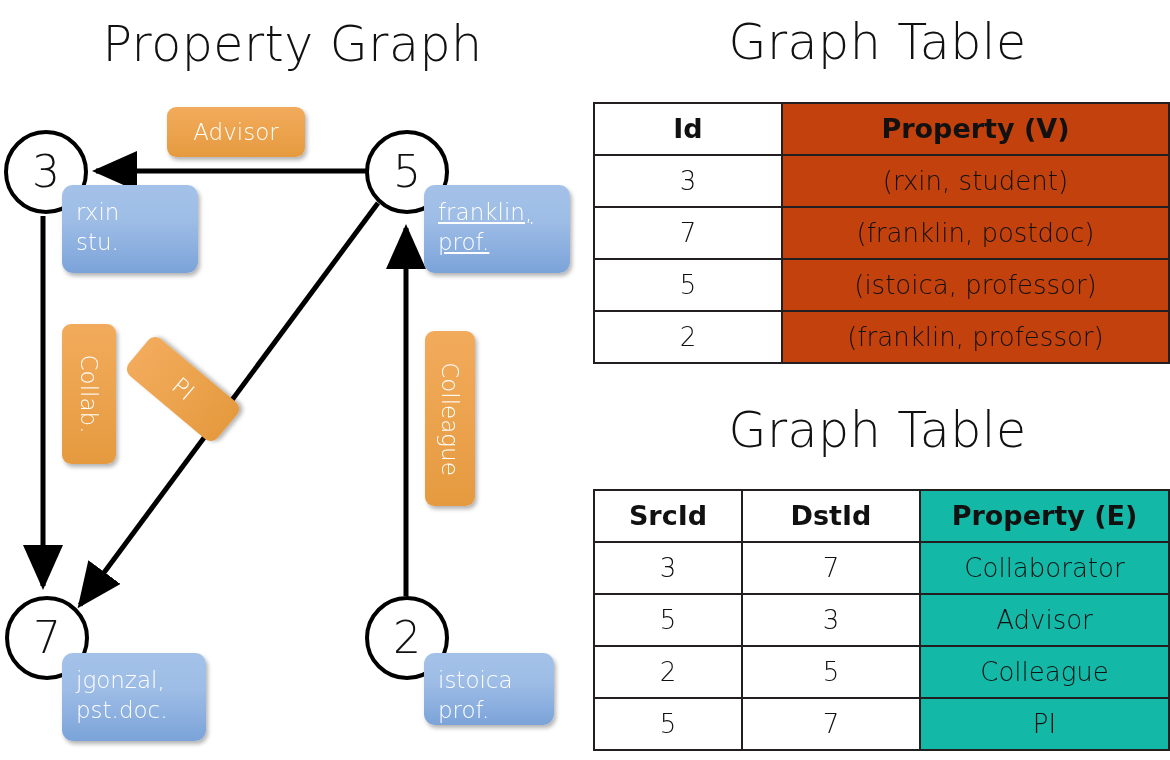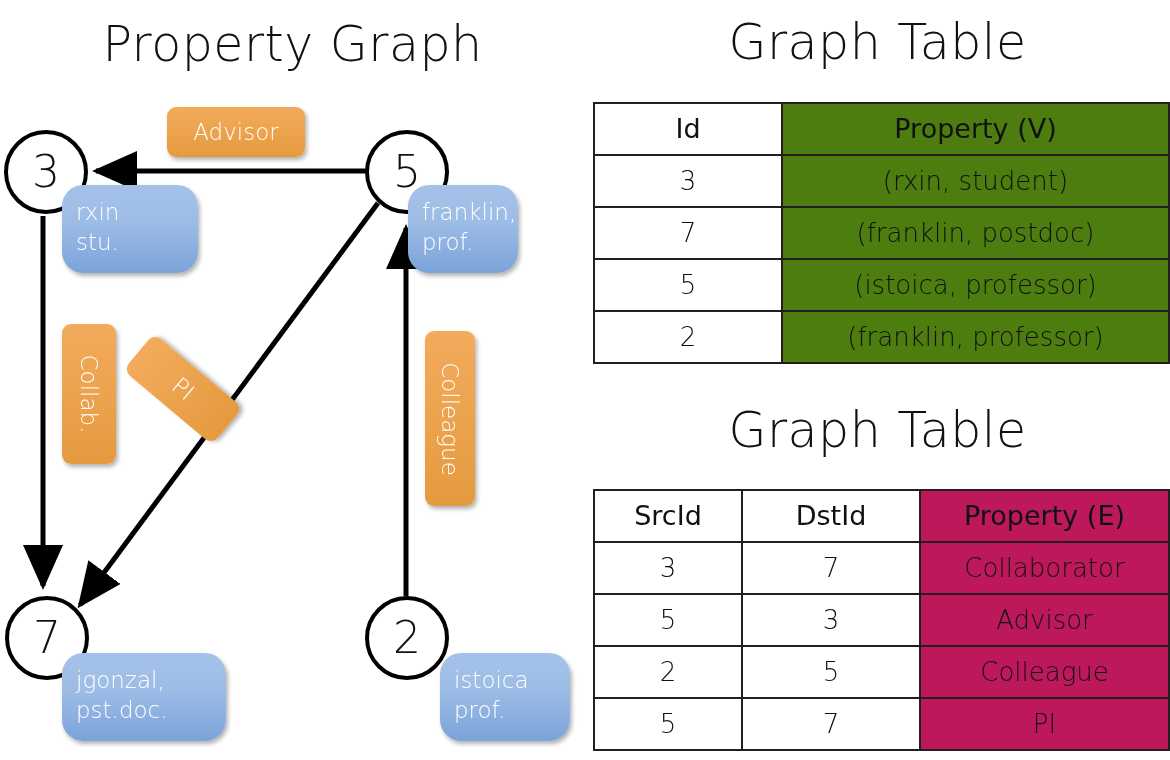--- a/index.html
+++ b/index.html
@@ -58,21 +58,21 @@
     font-weight: 300;
     font-size: 44px;
     line-height: 1;
     color: #111;
     z-index: 3;
   }
 
   
   .prop-box {
     position: absolute;
-    border-radius: 21px;
+    border-radius: 11px;
     background: linear-gradient(to bottom, #a4c2e8 0%, #9ebde6 40%, #7ba3d9 100%);
     box-shadow: 2px 3px 4px rgba(0,0,0,0.30);
     color: #ffffff;
     font-family: "DejaVu Sans", sans-serif;
     font-weight: 300;
     font-size: 23px;
     line-height: 30px;
     padding: 12px 14px 10px 14px;
     box-sizing: border-box;
     z-index: 4;
@@ -116,25 +116,25 @@
     font-weight: 300;
     font-size: 26px;
     color: #111;
     padding: 0;
     height: 50px;
     line-height: 50px;
     overflow: hidden;
     white-space: nowrap;
   }
   .tbl th {
-    font-weight: 400;
+    font-weight: 700;
     font-size: 27px;
   }
-  .v-prop  { background: #4d7c0f; }
-  .e-prop  { background: #be185d; margin-top: 40px; }
+  .v-prop  { background: #c2410c; }
+  .e-prop  { background: #14b8a6; margin-top: 40px; }
 
   #vertex-table { left: 593px; top: 102px; width: 575px; }
   #vertex-table col.c-id   { width: 188px; }
   #vertex-table col.c-prop { width: 387px; }
 
   #edge-table { left: 593px; top: 489px; width: 575px; padding-left: 24px; }
   #edge-table col.c-src  { width: 148px; }
   #edge-table col.c-dst  { width: 178px; }
   #edge-table col.c-prop { width: 249px; }
 </style>
@@ -163,25 +163,25 @@
     <line x1="406" y1="596" x2="406" y2="228" stroke="#000" stroke-width="5" marker-end="url(#arrowhead)"></line>
   </svg>
 
   <div class="node-circle" style="left:4px; top:130px;">3</div>
   <div class="node-circle" style="left:365px; top:130px;">5</div>
   <div class="node-circle" style="left:5px; top:596px;">7</div>
   <div class="node-circle" style="left:365px; top:596px;">2</div>
 
   <div class="prop-box" style="left:62px; top:185px; width:136px; height:88px;">rxin
 stu.</div>
-  <div class="prop-box" style="left:408px; top:185px; width:110px; height:88px;">franklin,
+  <div class="prop-box" style="left:424px; top:185px; width:146px; height:88px;text-decoration:underline;">franklin,
 prof.</div>
-  <div class="prop-box" style="left:62px; top:653px; width:164px; height:88px;">jgonzal,
+  <div class="prop-box" style="left:62px; top:653px; width:144px; height:88px;">jgonzal,
 pst.doc.</div>
-  <div class="prop-box" style="left:424px; top:653px; width:130px; height:88px;margin-left:16px;">istoica
+  <div class="prop-box" style="left:424px; top:653px; width:130px; height:72px;">istoica
 prof.</div>
 
   <div class="edge-label" style="left:167px; top:107px; width:138px; height:50px;">
     <span>Advisor</span>
   </div>
 
   <div class="edge-label rot" style="left:62px; top:324px; width:54px; height:140px;">
     <span>Collab.</span>
   </div>
 

